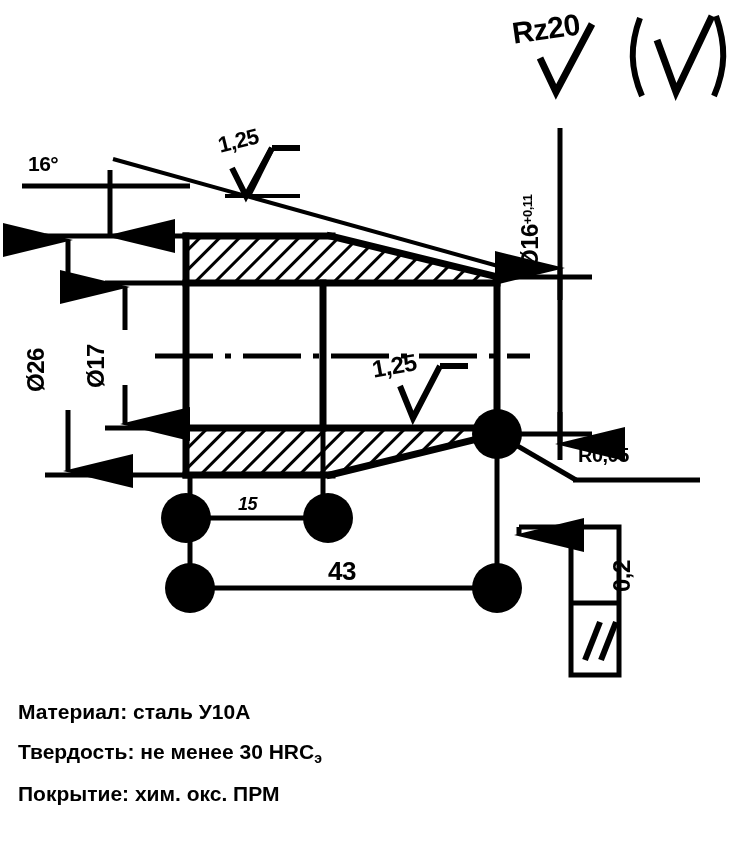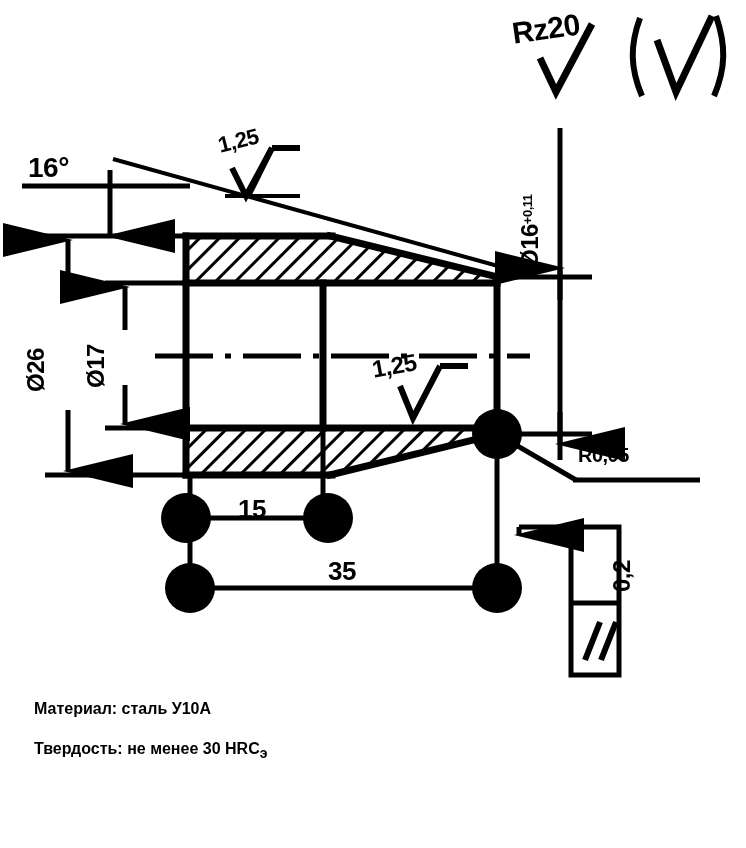--- a/index.html
+++ b/index.html
@@ -2,21 +2,21 @@
 <html><head>
 <meta charset="utf-8">
 <style>
   html,body{margin:0;padding:0;background:#ffffff;}
   body{width:746px;height:848px;position:relative;overflow:hidden;
        font-family:"Liberation Sans",sans-serif;color:#000;}
   #sheet{position:absolute;left:0;top:0;width:746px;height:848px;}
   svg{position:absolute;left:0;top:0;}
   .txt{position:absolute;font-weight:bold;color:#000;white-space:nowrap;
        font-family:"Liberation Sans",sans-serif;letter-spacing:-0.5px;}
-  .note{font-size:16px;font-weight:bold;letter-spacing:0px;margin-left:16px;}
+  .note{font-size:21px;font-weight:bold;letter-spacing:0px;}
   .dim{font-size:24px;}
   .dimv{font-size:24px;transform-origin:0 0;}
   .rough{font-size:20px;}
   .sup{font-size:13px;vertical-align:super;}
 </style>
 </head>
 <body>
 
 <div id="sheet">
 
@@ -152,42 +152,43 @@
 
       <g stroke-width="6">
         <line x1="585" y1="660" x2="600" y2="622"></line>
         <line x1="601" y1="660" x2="616" y2="622"></line>
       </g>
     </g>
   </svg>
 
   <div class="txt" style="left:512px;top:12px;font-size:30px;transform:rotate(-8deg);">Rz20</div>
 
-  <div class="txt dim" style="left:28px;top:152px;font-size:28px;">16°</div>
+  <div class="txt dim" style="left:28px;top:152px;font-size:21px;">16°</div>
 
   <div class="txt rough" style="left:218px;top:128px;transform:rotate(-14deg);font-size:22px;">1,25</div>
 
   <div class="txt rough" style="left:372px;top:352px;transform:rotate(-10deg);font-size:24px;">1,25</div>
 
   <div class="txt dimv" style="left:22px;top:392px;transform:rotate(-90deg);">Ø26</div>
 
   <div class="txt dimv" style="left:82px;top:388px;transform:rotate(-90deg);">Ø17</div>
 
   <div style="position:absolute;left:516px;top:268px;transform:rotate(-90deg);transform-origin:0 0;white-space:nowrap;">
     <span class="txt" style="position:static;font-size:24px;">Ø16</span><span class="txt sup" style="position:static;font-weight:bold;">+0,11</span>
   </div>
 
-  <div class="txt dim" style="left:238px;top:494px;font-size:26px;">15</div>
+  <div class="txt dim" style="left:238px;top:494px;font-size:18px;font-style:italic;">15</div>
 
-  <div class="txt dim" style="left:328px;top:556px;font-size:26px;">35</div>
+  <div class="txt dim" style="left:328px;top:556px;font-size:26px;">43</div>
 
   <div class="txt dim" style="left:578px;top:444px;font-size:20px;">R0,05</div>
 
   <div class="txt" style="left:608px;top:592px;transform:rotate(-90deg);transform-origin:0 0;font-size:24px;">0,2</div>
 
   <div class="txt note" style="left:18px;top:700px;">Материал: сталь У10А</div>
 
   <div style="position:absolute;left:18px;top:740px;white-space:nowrap;">
     <span class="txt note" style="position:static;">Твердость: не менее 30 HRC</span><span class="txt" style="position:static;font-size:14px;font-weight:bold;vertical-align:sub;">э</span>
   </div>
 
+  <div class="txt note" style="left:18px;top:782px;">Покрытие: хим. окс. ПРМ</div>
 
 </div>
 
 </body></html>

